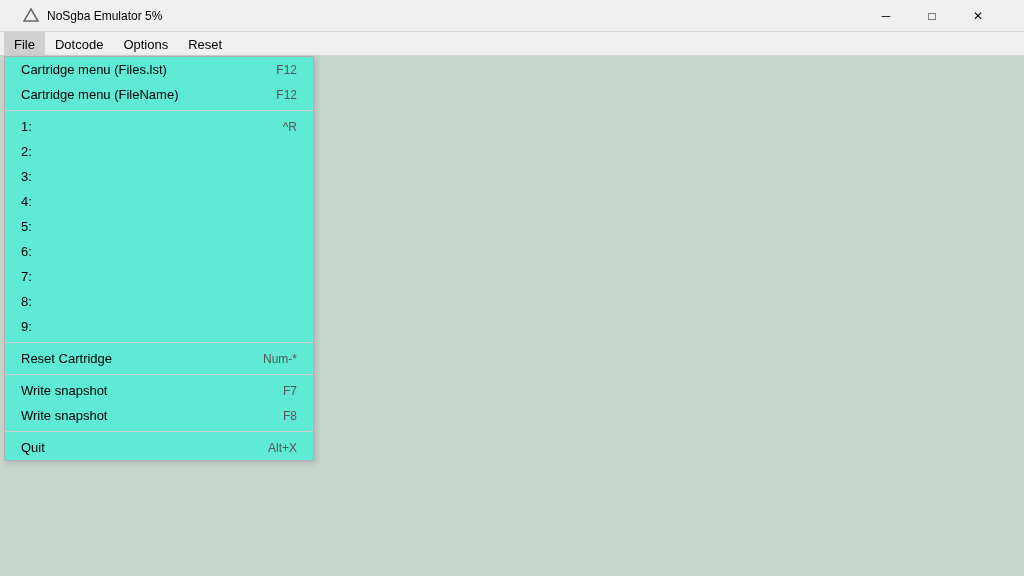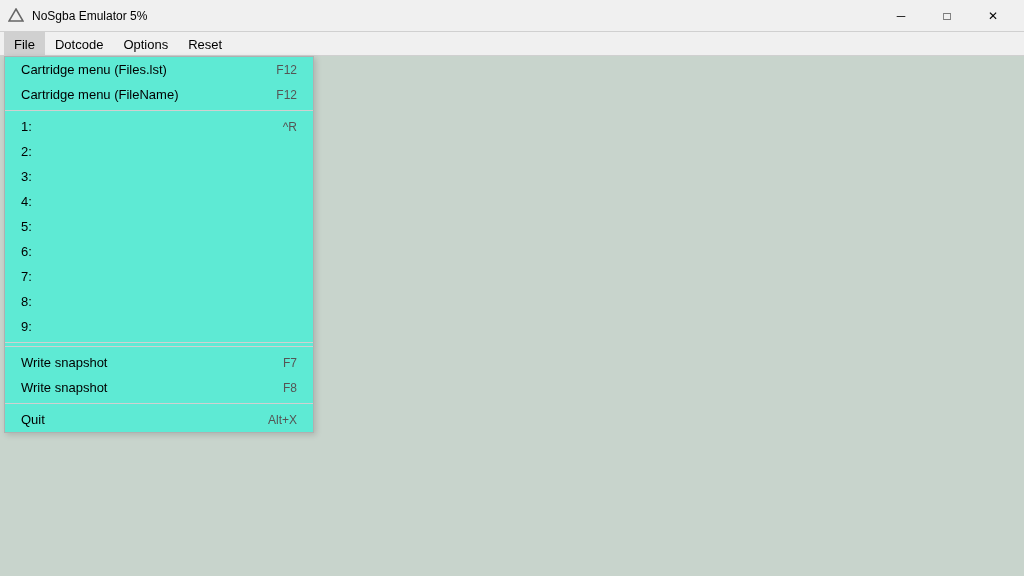--- a/index.html
+++ b/index.html
@@ -18,21 +18,21 @@
       position: relative;
     }
 
     
     .title-bar {
       display: flex;
       align-items: center;
       justify-content: space-between;
       background: #f0f0f0;
       height: 32px;
-      padding: 0 8px;
+      padding: 0 23px;
       border-bottom: 1px solid #d0d0d0;
     }
 
     .title-bar-left {
       display: flex;
       align-items: center;
       gap: 8px;
     }
 
     .title-bar-icon {
@@ -201,20 +201,24 @@
         <span class="shortcut"></span>
       </div>
 
       <div class="dropdown-item">
         <span>9:</span>
         <span class="shortcut"></span>
       </div>
 
       <div class="dropdown-separator"></div>
 
+      <div class="dropdown-item">
+        <span>Reset Cartridge</span>
+        <span class="shortcut">Num-*</span>
+      </div>
 
       <div class="dropdown-separator"></div>
 
       <div class="dropdown-item">
         <span>Write snapshot</span>
         <span class="shortcut">F7</span>
       </div>
 
       <div class="dropdown-item">
         <span>Write snapshot</span>

